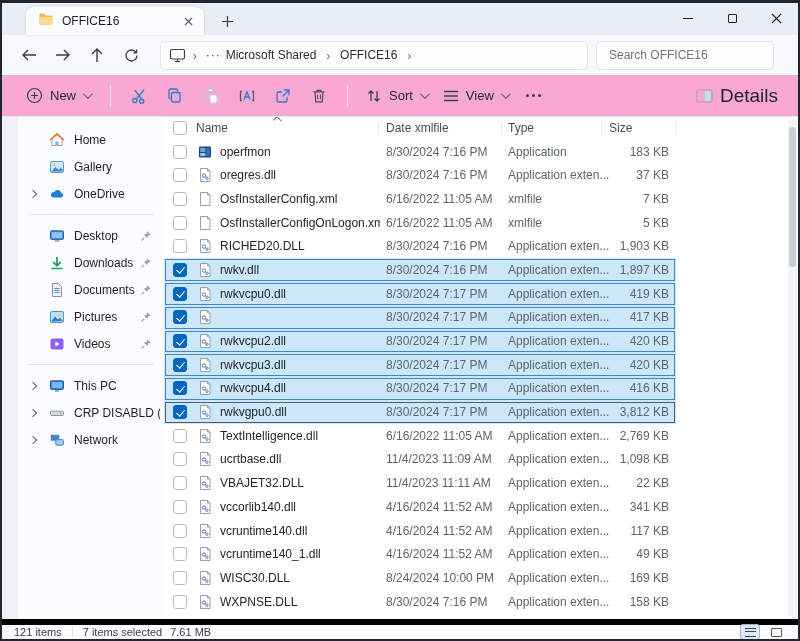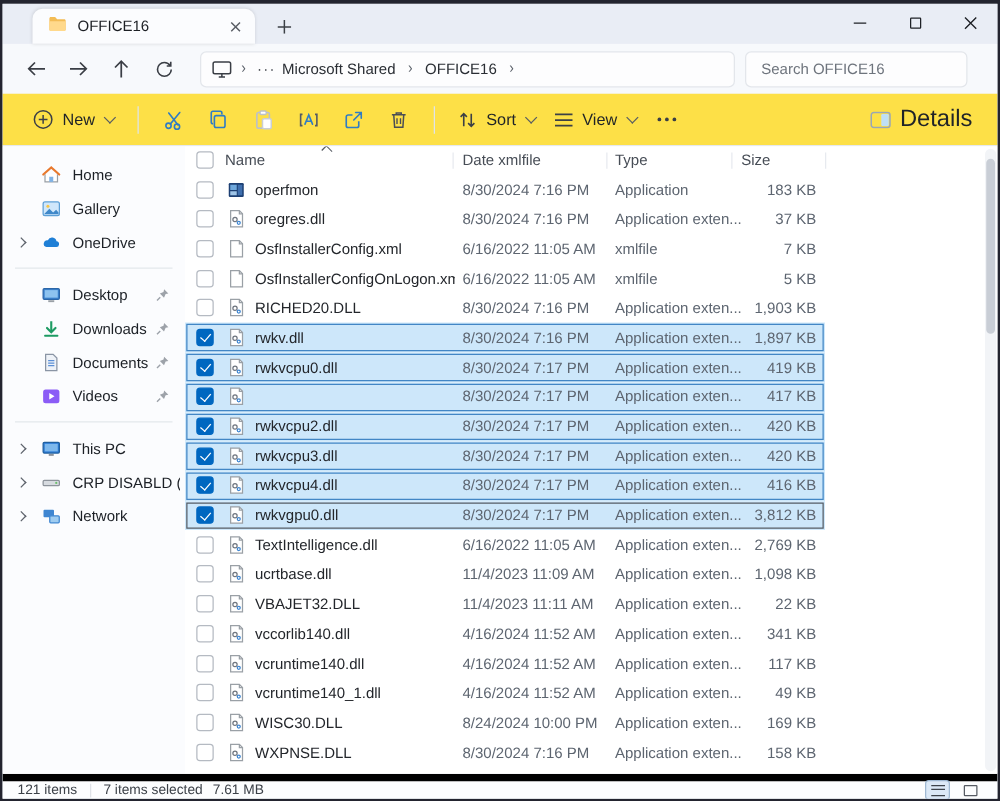--- a/index.html
+++ b/index.html
@@ -23,33 +23,33 @@
   .nav-btn{width:34px;height:30px;display:flex;align-items:center;justify-content:center;border-radius:5px;color:#3a3e45;}
   .addressbar{height:29px;flex:1;max-width:428px;margin-left:12px;background:#fdfdfe;border:1px solid #e3e6eb;border-radius:5px;display:flex;align-items:center;padding:0 8px;font-size:12px;color:#2a2e34;}
   .crumb-sep{color:#5c626b;margin:0 7px;font-size:11px;transform:scaleY(1.2);}
   .crumb{padding:2px 3px;border-radius:3px;white-space:nowrap;}
   .crumb-overflow{color:#3a3e45;letter-spacing:1px;padding:0 2px;}
   .searchbox{height:29px;width:178px;margin-left:8px;background:#fdfdfe;border:1px solid #e3e6eb;border-radius:5px;display:flex;align-items:center;padding:0 10px;}
   .searchbox input{border:none;outline:none;background:transparent;font-size:12px;color:#2a2e34;width:100%;font-family:inherit;}
   .searchbox input::placeholder{color:#6e747d;opacity:1;}
 
   
-  .toolbar{height:42px;background:#fde047;border-bottom:1px solid #e6e9ee;display:flex;align-items:center;padding:0 14px;flex:0 0 auto;}
+  .toolbar{height:42px;background:#f9a8d4;border-bottom:1px solid #e6e9ee;display:flex;align-items:center;padding:0 14px;flex:0 0 auto;}
   .tb-new{display:flex;align-items:center;gap:7px;padding:6px 10px;border-radius:5px;font-size:13px;color:#1f2328;}
   .tb-div{width:1px;height:22px;background:#e0e3e8;margin:0 10px;}
   .tb-icon-btn{width:36px;height:32px;display:flex;align-items:center;justify-content:center;border-radius:5px;}
   .tb-group{display:flex;align-items:center;gap:7px;padding:6px 8px;border-radius:5px;font-size:13px;color:#1f2328;}
   .chev-down{width:7px;height:7px;border-right:1.3px solid #565b63;border-bottom:1.3px solid #565b63;transform:rotate(45deg) translateY(-2px);display:inline-block;}
   .dots{display:flex;gap:3px;align-items:center;}
   .dots i{width:3px;height:3px;background:#3a3e45;border-radius:50%;display:block;}
   .tb-spacer{flex:1;}
   .tb-details{display:flex;align-items:center;gap:7px;font-size:19px;color:#1f2328;padding:6px 6px;}
 
   
-  .body{flex:1;display:flex;background:#ffffff;overflow:hidden;position:relative;}
+  .body{flex:1;display:flex;background:#ffffff;overflow:hidden;position:relative;margin-left:16px;}
   .sidebar{width:146px;flex:0 0 auto;background:#fbfcfe;padding-top:9px;overflow:hidden;}
   .sb-item{height:27px;display:flex;align-items:center;position:relative;padding-left:26px;font-size:12px;color:#1c2026;border-radius:4px;margin:0 4px;}
   .sb-chev{position:absolute;left:8px;width:6px;height:6px;border-right:1.2px solid #5c626b;border-bottom:1.2px solid #5c626b;transform:rotate(-45deg);}
   .sb-ico{width:17px;height:17px;margin-right:9px;display:flex;align-items:center;justify-content:center;flex:0 0 auto;}
   .sb-ico svg{width:16px;height:16px;display:block;}
   .sb-label{white-space:nowrap;overflow:hidden;flex:1;}
   .sb-pin{width:12px;height:12px;margin-right:8px;opacity:.85;flex:0 0 auto;}
   .sb-divider{height:1px;background:#e4e7ec;margin:7px 10px;}
 
   
@@ -317,20 +317,34 @@
             </span>
             <span class="sb-label">Documents</span>
             <span class="sb-pin"><svg viewBox="0 0 12 12">
                 <path d="M7.3 1.3l3.4 3.4-2.2.5-1.3 2.9L3.9 4.8l2.9-1.3z" fill="#8d939b"></path>
                 <path d="M4.2 7.8 1.6 10.4" fill="none" stroke="#8d939b" stroke-width="1.2"></path>
               </svg></span>
           </div>
           <div class="sb-item">
             <span class="sb-ico">
               <svg viewBox="0 0 16 16">
+                <rect x="1.5" y="2.5" width="13" height="11" rx="1.5" fill="#bfe0f7" stroke="#4d93cf"></rect>
+                <circle cx="10.8" cy="5.8" r="1.2" fill="#f6c445"></circle>
+                <path d="M2.2 12.4 6 7.4l3 3.2 2-1.8 2.8 3.2z" fill="#2f7ac9"></path>
+              </svg>
+            </span>
+            <span class="sb-label">Pictures</span>
+            <span class="sb-pin"><svg viewBox="0 0 12 12">
+                <path d="M7.3 1.3l3.4 3.4-2.2.5-1.3 2.9L3.9 4.8l2.9-1.3z" fill="#8d939b"></path>
+                <path d="M4.2 7.8 1.6 10.4" fill="none" stroke="#8d939b" stroke-width="1.2"></path>
+              </svg></span>
+          </div>
+          <div class="sb-item">
+            <span class="sb-ico">
+              <svg viewBox="0 0 16 16">
                 <rect x="1.5" y="2.5" width="13" height="11" rx="2" fill="#8b5cf6"></rect>
                 <path d="M6.4 5.4v5.2L10.6 8z" fill="#fff"></path>
               </svg>
             </span>
             <span class="sb-label">Videos</span>
             <span class="sb-pin"><svg viewBox="0 0 12 12">
                 <path d="M7.3 1.3l3.4 3.4-2.2.5-1.3 2.9L3.9 4.8l2.9-1.3z" fill="#8d939b"></path>
                 <path d="M4.2 7.8 1.6 10.4" fill="none" stroke="#8d939b" stroke-width="1.2"></path>
               </svg></span>
           </div>

